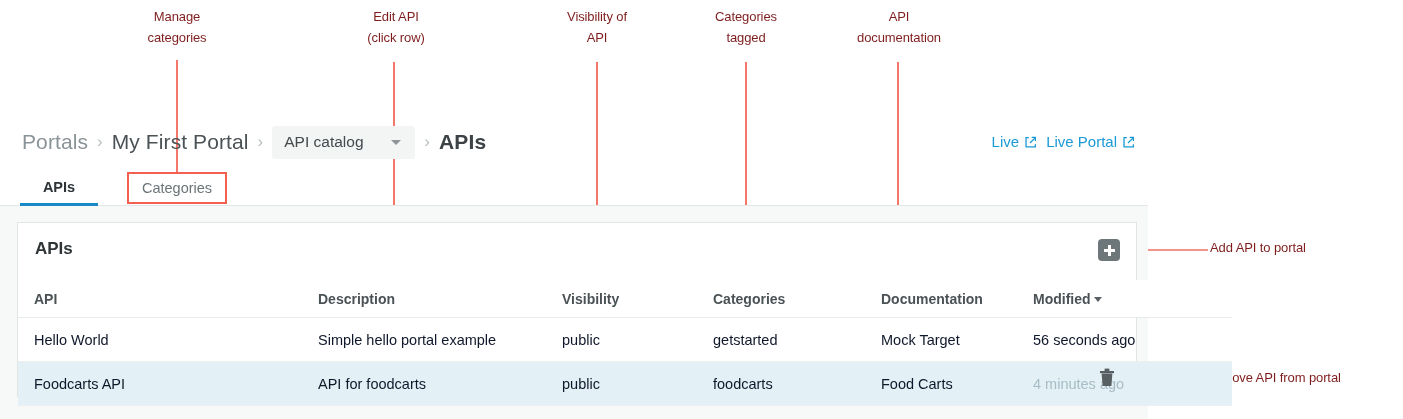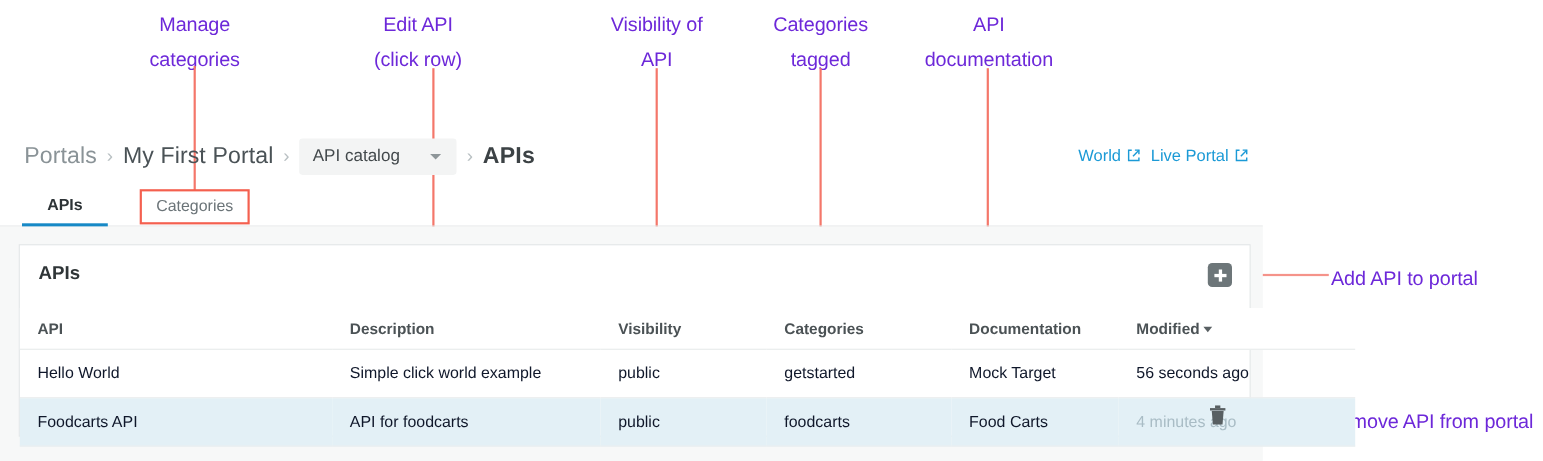--- a/index.html
+++ b/index.html
@@ -11,24 +11,24 @@
     width: 1403px;
     height: 419px;
     position: relative;
     font-family: "Liberation Sans", sans-serif;
     overflow: hidden;
   }
 
   
   .anno-label {
     position: absolute;
-    color: #6d28d9;
+    color: #7f1d1d;
     font-family: "Liberation Sans", sans-serif;
-    font-size: 18px;
-    line-height: 32px;
+    font-size: 13px;
+    line-height: 21px;
     text-align: center;
     white-space: pre-line;
     letter-spacing: -0.1px;
   }
   .anno-label.left-align {
     text-align: left;
     white-space: nowrap;
   }
   .anno-vline {
     position: absolute;
@@ -264,21 +264,21 @@
     width: 16px;
     height: 19px;
     cursor: pointer;
   }
 </style>
 </head>
 <body>
 
 <div class="anno-label" style="left:113px;top:6px;width:128px;">Manage
 categories</div>
-<div class="anno-label" style="left:316px;top:6px;width:128px;">Edit API
+<div class="anno-label" style="left:332px;top:6px;width:128px;">Edit API
 (click row)</div>
 <div class="anno-label" style="left:533px;top:6px;width:128px;">Visibility of
 API</div>
 <div class="anno-label" style="left:682px;top:6px;width:128px;">Categories
 tagged</div>
 <div class="anno-label" style="left:822px;top:6px;width:154px;">API
 documentation</div>
 <div class="anno-label left-align" style="left:1210px;top:237px;">Add API to portal</div>
 <div class="anno-label left-align" style="left:1205px;top:367px;">Remove API from portal</div>
 
@@ -303,21 +303,21 @@
   <span class="crumb-select">
     <span class="sel-text">API catalog</span>
     <span class="caret"></span>
   </span>
   <span class="crumb-sep">›</span>
   <span class="crumb-current">APIs</span>
 </div>
 
 <div class="header-links">
   <a href="#">
-    <span>World</span>
+    <span>Live</span>
     <span class="ext-icon">
       <svg viewBox="0 0 16 16" width="13" height="13" fill="none" stroke="#1b9ad6" stroke-width="1.6">
         <path d="M6 2H2.5v11.5H14V10"></path>
           <path d="M9.5 1.8H14V6.3"></path>
           <path d="M14 2L7.4 8.6"></path>
       </svg>
     </span>
   </a>
   <a href="#">
     <span>Live Portal</span>
@@ -351,21 +351,21 @@
       <th class="col-desc">Description</th>
       <th class="col-vis">Visibility</th>
       <th class="col-cat">Categories</th>
       <th class="col-doc">Documentation</th>
       <th class="col-mod"><span>Modified</span><span class="sort-caret"></span></th>
     </tr>
   </thead>
   <tbody>
     <tr>
       <td>Hello World</td>
-      <td>Simple click world example</td>
+      <td>Simple hello portal example</td>
       <td>public</td>
       <td>getstarted</td>
       <td>Mock Target</td>
       <td>56 seconds ago</td>
     </tr>
     <tr class="row-selected">
       <td>Foodcarts API</td>
       <td>API for foodcarts</td>
       <td>public</td>
       <td>foodcarts</td>

